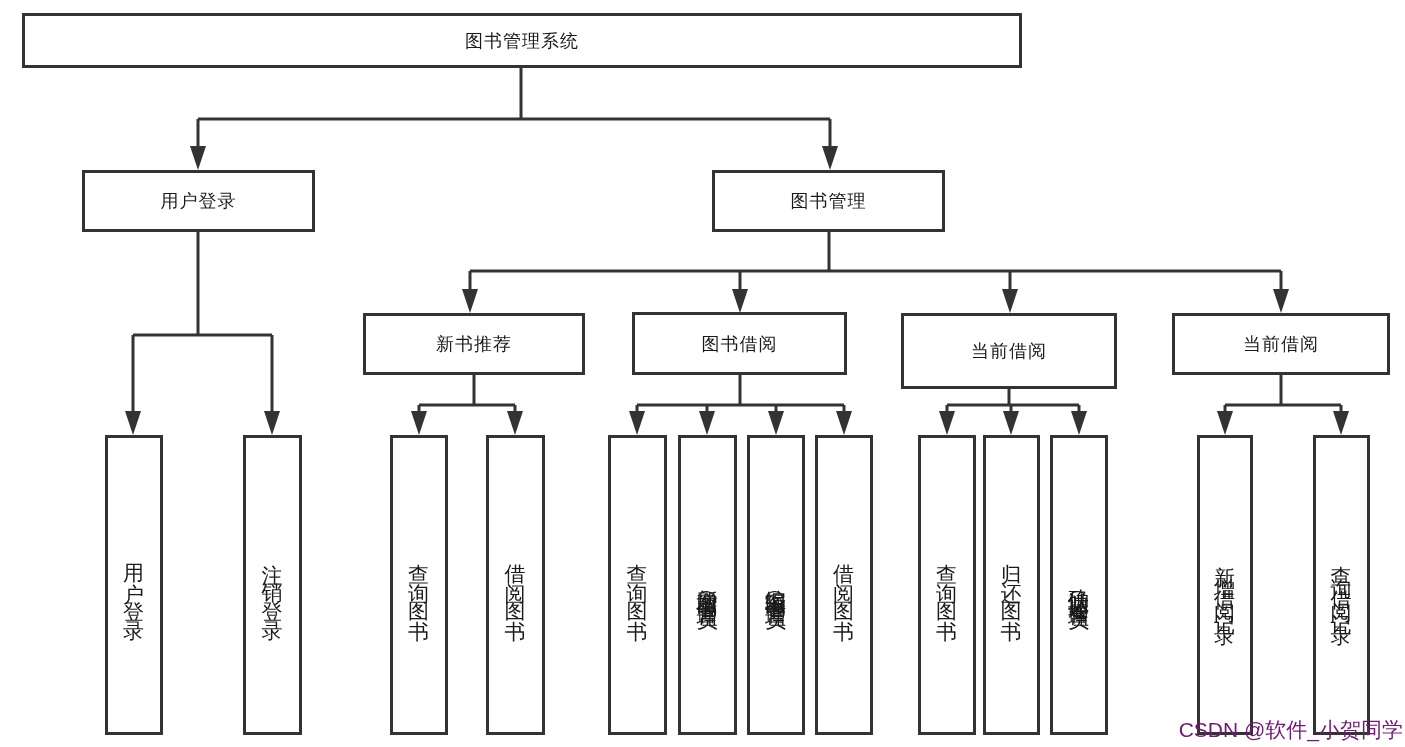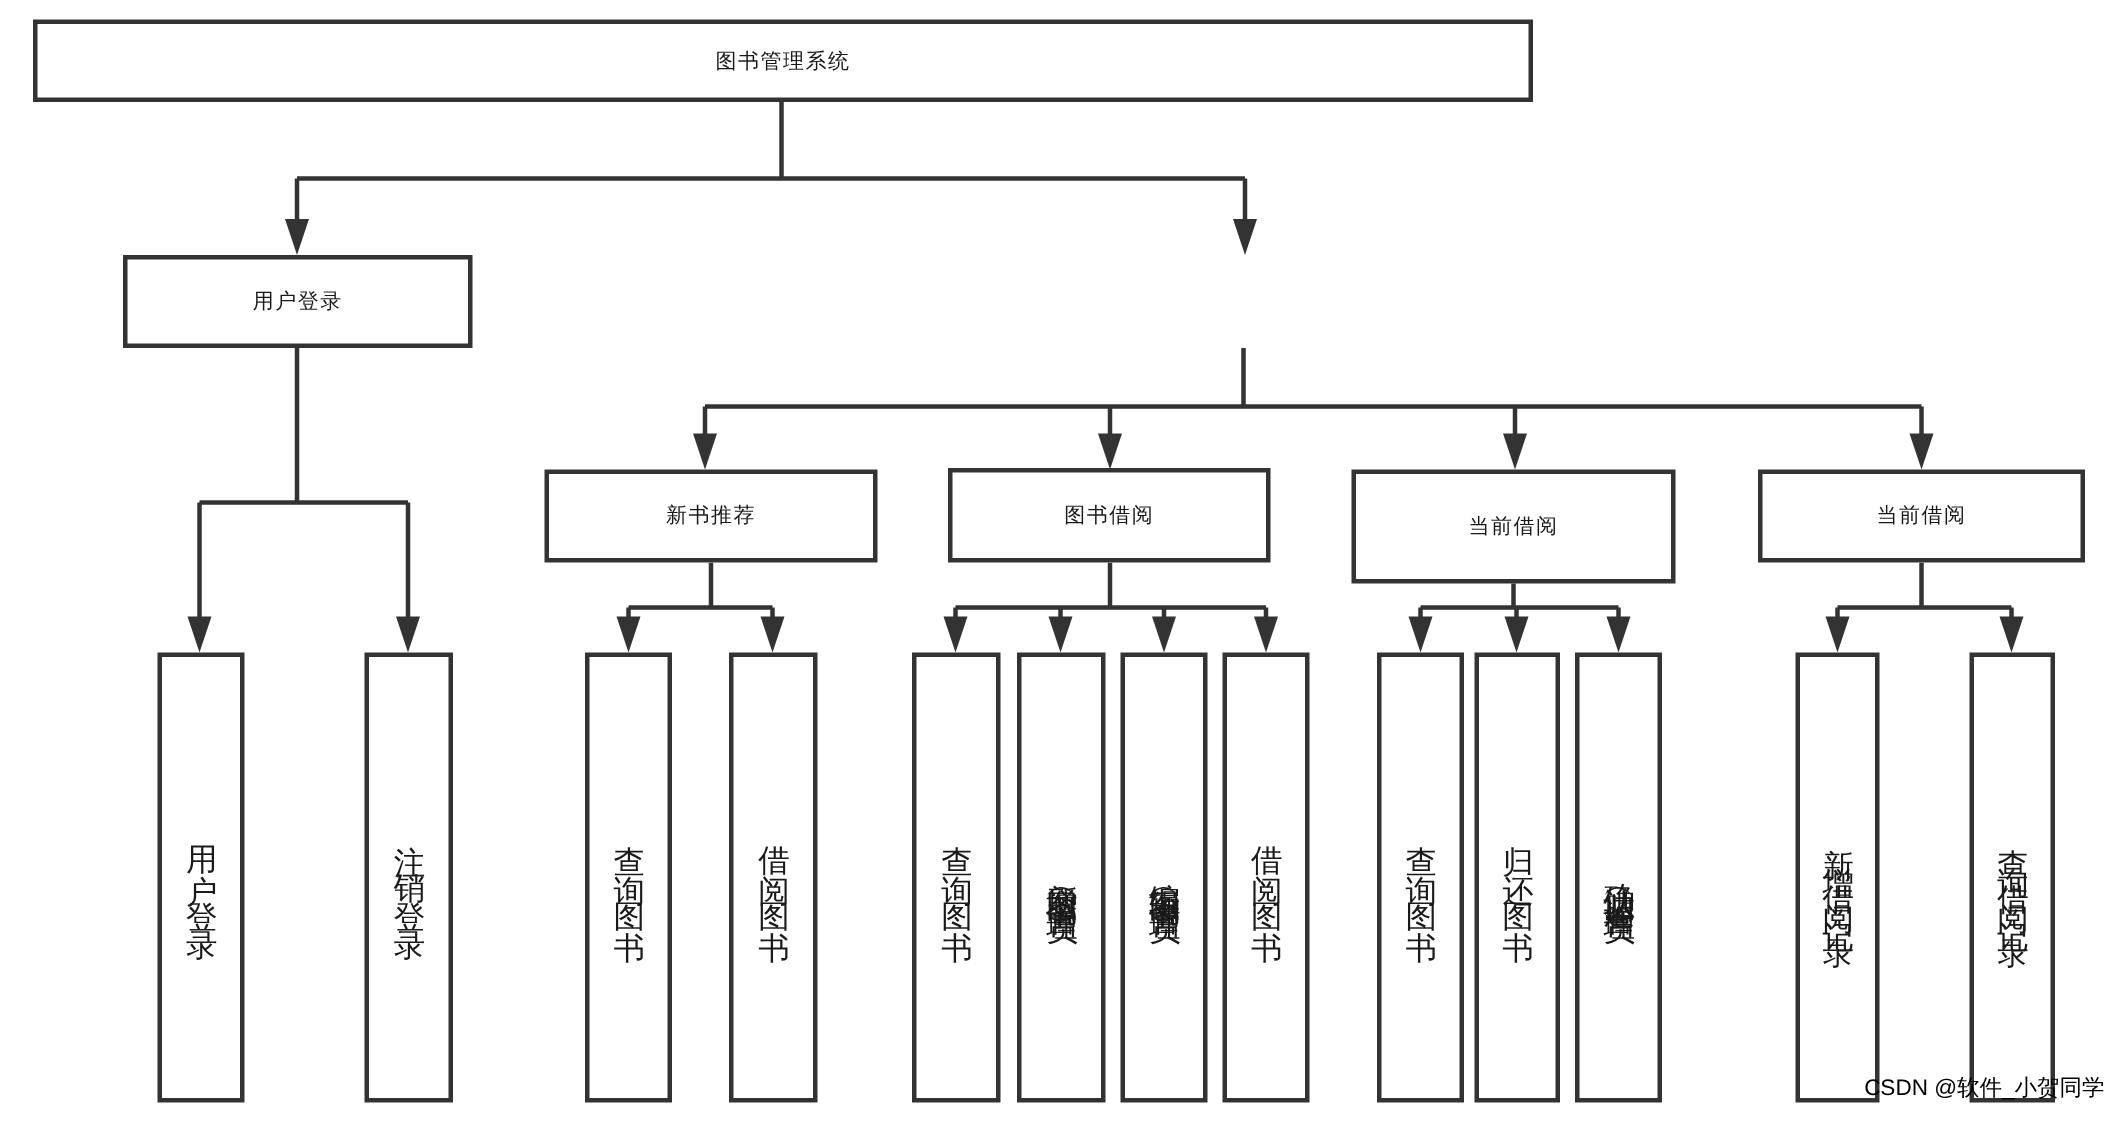--- a/index.html
+++ b/index.html
@@ -25,40 +25,40 @@
     position: absolute;
     box-sizing: border-box;
     border: 3px solid #333333;
     background: #ffffff;
     display: flex;
     align-items: center;
     justify-content: center;
     color: #1a1a1a;
   }
   .box.h .lbl {
-    font-size: 14px;
+    font-size: 18px;
     letter-spacing: 1px;
     white-space: nowrap;
   }
   .box.v .lbl {
     writing-mode: vertical-rl;
     text-orientation: mixed;
     font-size: 21px;
     line-height: 1;
     white-space: nowrap;
   }
   .sp4 .lbl { letter-spacing: 19px; }
   .sp6 .lbl { letter-spacing: 12px; }
   .sp9 .lbl { letter-spacing: 3px; }
   .watermark {
     position: absolute;
     top: 716px;
     right: 2px;
-    font-size: 15px;
-    color: #000000;
+    font-size: 21px;
+    color: #701a75;
     white-space: nowrap;
   }
 </style>
 </head>
 <body>
 
 <div class="canvas">
 
   <svg class="wires" viewBox="0 0 1405 747" aria-hidden="true">
     <g stroke="#333333" stroke-width="3" fill="none">
@@ -126,20 +126,23 @@
     </g>
   </svg>
 
   <div class="box h" style="left:22px;top:13px;width:1000px;height:55px">
     <span class="lbl">图书管理系统</span>
   </div>
 
   <div class="box h" style="left:82px;top:170px;width:233px;height:62px">
     <span class="lbl">用户登录</span>
   </div>
+  <div class="box h" style="left:712px;top:170px;width:233px;height:62px">
+    <span class="lbl">图书管理</span>
+  </div>
 
   <div class="box h" style="left:363px;top:313px;width:222px;height:62px">
     <span class="lbl">新书推荐</span>
   </div>
   <div class="box h" style="left:632px;top:312px;width:215px;height:63px">
     <span class="lbl">图书借阅</span>
   </div>
   <div class="box h" style="left:901px;top:313px;width:216px;height:76px">
     <span class="lbl">当前借阅</span>
   </div>

